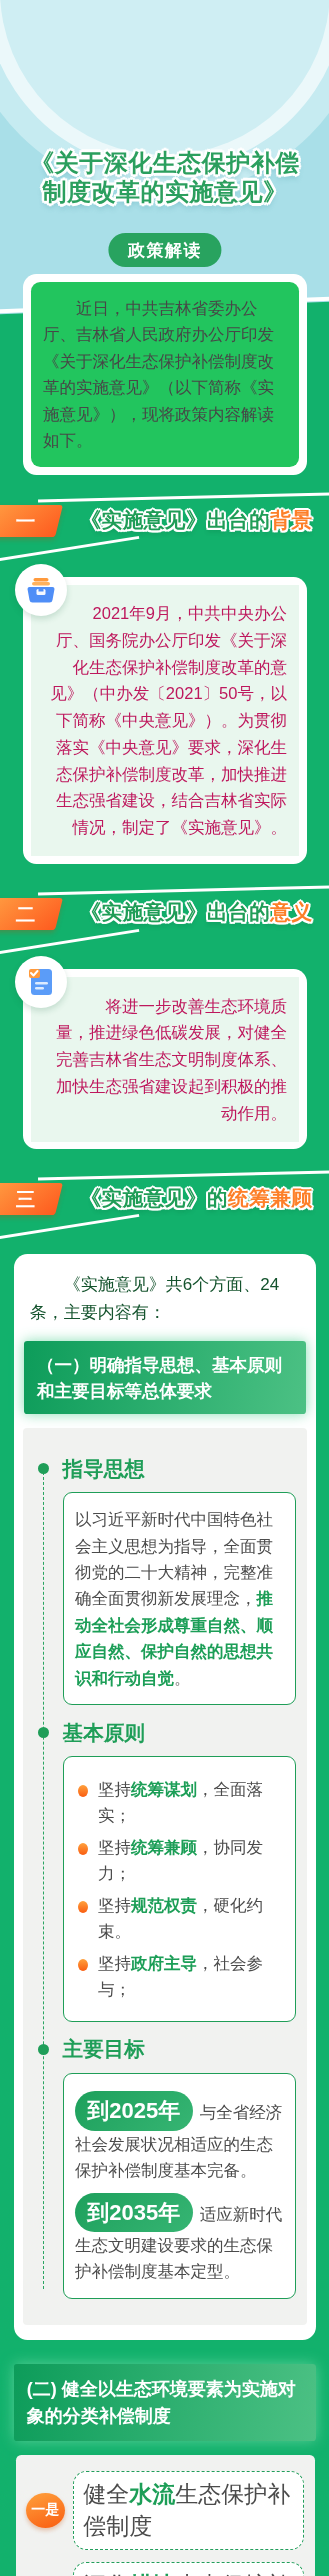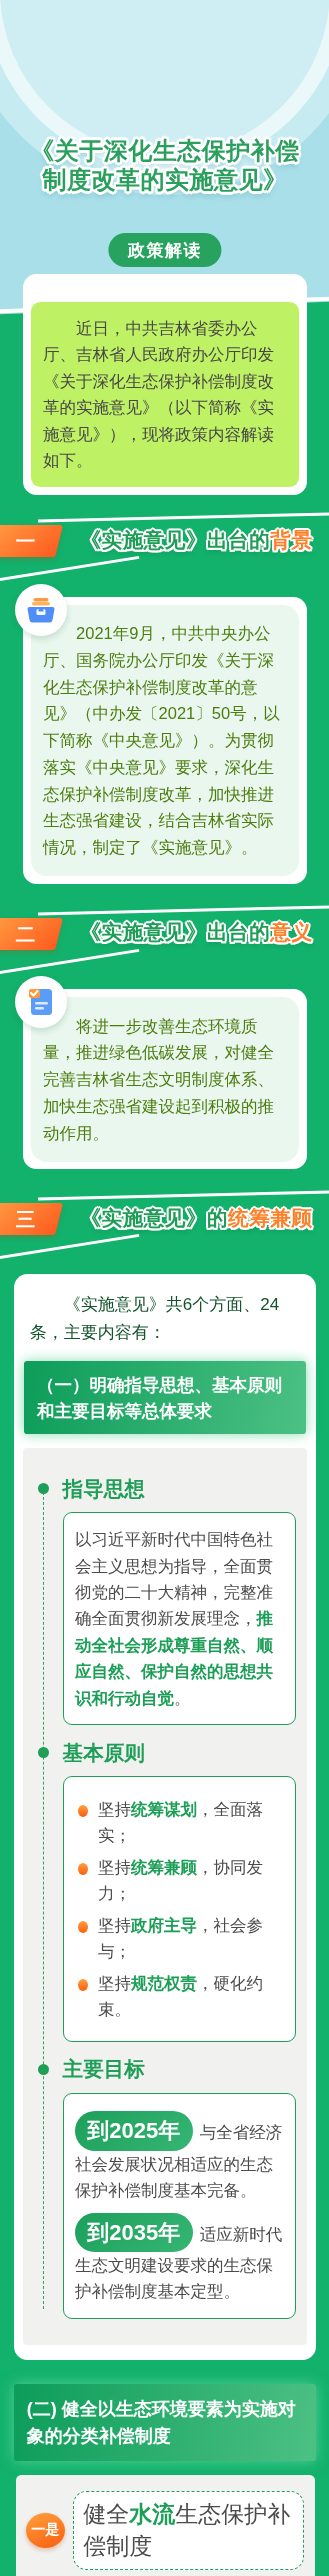--- a/index.html
+++ b/index.html
@@ -9,54 +9,54 @@
     font-family:"Liberation Sans","DejaVu Sans",sans-serif;
     -webkit-font-smoothing:antialiased;
   }
   .page{width:330px;background:#12b16c;overflow:hidden;position:relative;}
 
   
   .hero{position:relative;height:335px;background:#a9dfe8;overflow:hidden;}
   .globe{position:absolute;left:50%;top:-175px;transform:translateX(-50%);
     width:330px;height:330px;border-radius:50%;background:#cfeef3;
     box-shadow:0 0 0 15.5px rgba(255,255,255,.65),0 0 0 40px rgba(222,244,248,.55);}
-  .hero-title{position:absolute;left:0;right:0;top:136px;text-align:center;
+  .hero-title{position:absolute;left:0;right:0;top:148px;text-align:center;
     font-size:24px;line-height:1.22;font-weight:800;color:#2b9f5e;letter-spacing:0.5px;
     text-shadow:-2.1px -2.1px 0 #fff,2.1px -2.1px 0 #fff,-2.1px 2.1px 0 #fff,2.1px 2.1px 0 #fff,0 -2.6px 0 #fff,0 2.6px 0 #fff,-2.6px 0 0 #fff,2.6px 0 0 #fff,0 4.6px 5.2px rgba(80,160,170,.45);}
   .hero-badge{position:absolute;left:50%;top:233px;transform:translateX(-50%);
     background:#28a35f;color:#fff;font-size:17px;font-weight:700;letter-spacing:1.5px;
     padding:5.7px 19.6px;border-radius:20.6px;}
   .hero-cut{position:absolute;left:-10.3px;right:-10.3px;bottom:-30px;height:57px;
     background:#12b16c;transform:rotate(-2.2deg);}
   .hero-cutline{position:absolute;left:-10.3px;right:-10.3px;bottom:28px;height:3.6px;
     background:#ffffff;transform:rotate(-2.2deg);}
 
   
   .intro-card{position:relative;z-index:3;margin:-61px 23px 17.5px;background:#fff;border-radius:13.4px;padding:7.7px;}
-  .intro-inner{background:#bef264;border-radius:9.3px;padding:13.4px 12.4px;
-    font-size:16.5px;line-height:1.6;color:#474747;margin-top:20px;}
+  .intro-inner{background:#22c55e;border-radius:9.3px;padding:13.4px 12.4px;
+    font-size:16.5px;line-height:1.6;color:#474747;}
   .indent{text-indent:2em;margin:0;}
 
   
   .sec-head{position:relative;height:61px;margin-top:17.5px;}
   .sec-head .tline{position:absolute;left:38px;right:-4.1px;top:4.1px;height:2.6px;background:#fff;transform:rotate(-1.4deg);}
   .sec-head .bline{position:absolute;left:-15.5px;bottom:2.1px;width:155px;height:2.6px;background:#fff;transform:rotate(-9deg);}
   .sec-badge{position:absolute;left:-8.2px;top:13.4px;width:67px;height:32px;
     background:linear-gradient(135deg,#ff9a40,#fe5b1f);transform:skewX(-14deg);
     border-radius:3.1px;box-shadow:0 2.6px 5.2px rgba(190,70,10,.3);}
   .sec-badge span{display:block;transform:skewX(14deg);color:#fff;font-size:19.6px;font-weight:800;
     text-align:center;line-height:32px;}
   .sec-title{position:absolute;left:65px;right:2.1px;top:14px;text-align:center;
     font-size:20.6px;font-weight:800;letter-spacing:0.5px;color:#1f9d57;
     text-shadow:-1.5px -1.5px 0 #fff,1.5px -1.5px 0 #fff,-1.5px 1.5px 0 #fff,1.5px 1.5px 0 #fff,0 -2.1px 0 #fff,0 2.1px 0 #fff,-2.1px 0 0 #fff,2.1px 0 0 #fff,0 4.1px 4.1px rgba(10,90,50,.28);}
   .sec-title .accent{color:#fd7f28;}
 
   
   .note-card{position:relative;margin:24px 23px 20.6px;background:#fff;border-radius:13.4px;padding:7.7px;}
-  .note-inner{background:#e9f7ee;border-radius:16px;padding:15.5px 12.4px;font-size:16.5px;line-height:1.62;color:#4d7c0f;}
+  .note-inner{background:#e9f7ee;border-radius:0;padding:15.5px 12.4px;font-size:16.5px;line-height:1.62;color:#be185d;text-align:right;}
   .icon-bubble{position:absolute;left:-8.2px;top:-13.4px;width:52px;height:52px;background:#fff;
     border-radius:50%;display:flex;align-items:center;justify-content:center;
     box-shadow:0 3.1px 6.2px rgba(20,100,60,.18);z-index:4;}
   .icon-bubble svg{width:32px;height:32px;}
 
   
   .main-card{margin:23px 14.4px 0;background:#fff;border-radius:13.4px;padding:14.4px 8.2px 15.5px;}
   .main-intro{font-size:17px;line-height:1.6;color:#14532d;margin:3.1px 7.2px 15.5px;}
   .sub-banner{background:linear-gradient(100deg,#0d9c5a,#4cc184);color:#fff;
     font-size:17.5px;font-weight:700;line-height:1.5;padding:10.3px 13.4px;border-radius:3.1px;
@@ -185,22 +185,22 @@
     <div class="gray-panel">
       <div class="tl-head">指导思想</div>
       <div class="tl-box">
         <span class="indent" style="display:inline;">以习近平新时代中国特色社会主义思想为指导，全面贯彻党的二十大精神，完整准确全面贯彻新发展理念，</span><span class="g">推动全社会形成尊重自然、顺应自然、保护自然的思想共识和行动自觉</span><span>。</span>
       </div>
 
       <div class="tl-head">基本原则</div>
       <div class="tl-box">
         <div class="bullet-line"><span>坚持</span><span class="g">统筹谋划</span><span>，全面落实；</span></div>
         <div class="bullet-line"><span>坚持</span><span class="g">统筹兼顾</span><span>，协同发力；</span></div>
+        <div class="bullet-line"><span>坚持</span><span class="g">规范权责</span><span>，硬化约束。</span></div>
         <div class="bullet-line"><span>坚持</span><span class="g">政府主导</span><span>，社会参与；</span></div>
-        <div class="bullet-line"><span>坚持</span><span class="g">规范权责</span><span>，硬化约束。</span></div>
       </div>
 
       <div class="tl-head">主要目标</div>
       <div class="tl-box">
         <div class="goal">
           <span class="goal-pill">到2025年</span><span>与全省经济社会发展状况相适应的生态保护补偿制度基本完备。</span>
         </div>
         <div class="goal" style="margin-bottom:0;">
           <span class="goal-pill">到2035年</span><span>适应新时代生态文明建设要求的生态保护补偿制度基本定型。</span>
         </div>

